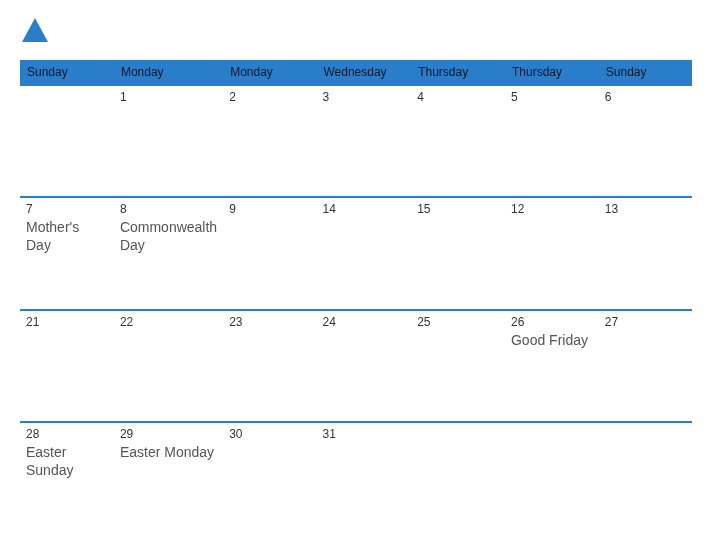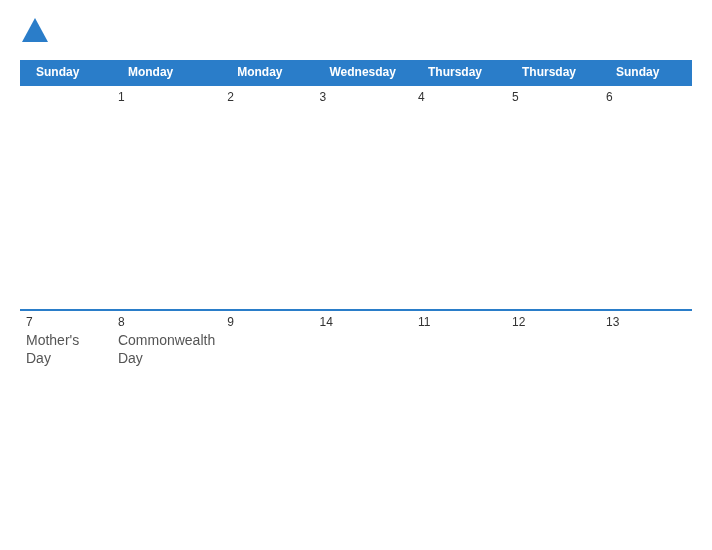--- a/index.html
+++ b/index.html
@@ -54,24 +54,24 @@
     
     .calendar-table {
       width: 100%;
       border-collapse: collapse;
       flex: 1;
     }
 
     
     .calendar-table thead tr th {
       background: #2a7dc9;
-      color: #ffffff;
+      color: #0f172a;
       font-size: 12px;
-      font-weight: bold;
-      padding: 5px 16px;
+      font-weight: normal;
+      padding: 5px 7px;
       text-align: left;
       border: none;
     }
 
     
     .calendar-table tbody tr td {
       border-top: 2px solid #2a7dc9;
       vertical-align: top;
       padding: 4px 6px;
       width: calc(100% / 7);
@@ -155,23 +155,66 @@
           <span class="day-number">8</span>
           <span class="event-label">Commonwealth Day</span>
         </td>
         <td>
           <span class="day-number">9</span>
         </td>
         <td>
           <span class="day-number">14</span>
         </td>
         <td>
-          <span class="day-number">11</span>
+          <span class="day-number">15</span>
         </td>
         <td>
           <span class="day-number">12</span>
         </td>
         <td>
           <span class="day-number">13</span>
         </td>
+      </tr>
+      <tr>
+        <td>
+          <span class="day-number">21</span>
+        </td>
+        <td>
+          <span class="day-number">22</span>
+        </td>
+        <td>
+          <span class="day-number">23</span>
+        </td>
+        <td>
+          <span class="day-number">24</span>
+        </td>
+        <td>
+          <span class="day-number">25</span>
+        </td>
+        <td>
+          <span class="day-number">26</span>
+          <span class="event-label">Good Friday</span>
+        </td>
+        <td>
+          <span class="day-number">27</span>
+        </td>
+      </tr>
+      <tr>
+        <td>
+          <span class="day-number">28</span>
+          <span class="event-label">Easter Sunday</span>
+        </td>
+        <td>
+          <span class="day-number">29</span>
+          <span class="event-label">Easter Monday</span>
+        </td>
+        <td>
+          <span class="day-number">30</span>
+        </td>
+        <td>
+          <span class="day-number">31</span>
+        </td>
+        <td></td>
+        <td></td>
+        <td></td>
       </tr>
     </tbody>
 </table>
 
 </body></html>

